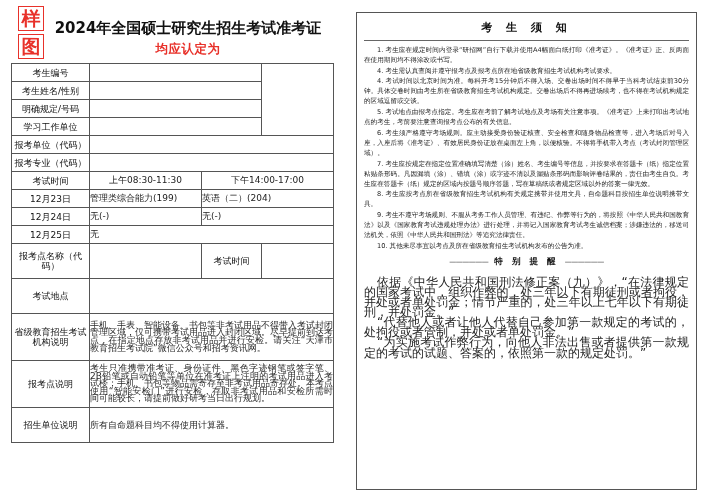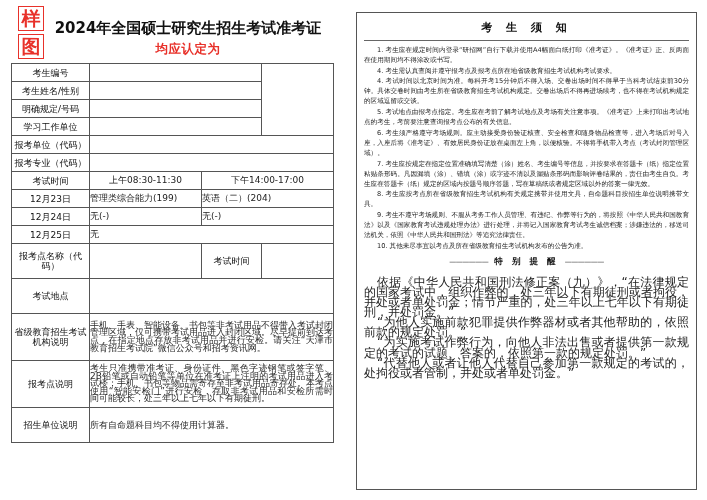--- a/index.html
+++ b/index.html
@@ -255,21 +255,21 @@
           <td class="lbl h-big">考试地点</td>
           <td class="val" colspan="3"></td>
         </tr>
 
         <tr>
           <td class="lbl two-line h-huge">省级教育招生考试机构说明</td>
           <td class="para" colspan="3">手机、手表、智能设备、书包等非考试用品不得带入考试封闭管理区域，仅可携带考试用品进入封闭区域。尽早提前到达考点，在指定地点存放非考试用品并进行安检。请关注“天津市教育招生考试院”微信公众号和招考资讯网。</td>
         </tr>
         <tr>
           <td class="lbl h-huge">报考点说明</td>
-          <td class="para" colspan="3">考生只准携带准考证、身份证件、黑色字迹钢笔或签字笔、2B铅笔或自动铅笔等单位在准考证上注明的考试用品进入考试楼；手机、书包等物品需寄存至非考试用品寄存处。本考点使用“智能安检门”进行安检，存取非考试用品和安检所需时间可能较长，处三年以上七年以下有期徒刑。</td>
+          <td class="para" colspan="3">考生只准携带准考证、身份证件、黑色字迹钢笔或签字笔、2B铅笔或自动铅笔等单位在准考证上注明的考试用品进入考试楼；手机、书包等物品需寄存至非考试用品寄存处。本考点使用“智能安检门”进行安检，存取非考试用品和安检所需时间可能较长，请提前做好研考当日出行规划。</td>
         </tr>
         <tr>
           <td class="lbl h-big">招生单位说明</td>
           <td class="para-sm" colspan="3">所有自命题科目均不得使用计算器。</td>
         </tr>
       </tbody>
     </table>
   </div>
 
   <div class="right-panel">
@@ -286,19 +286,18 @@
       <p class="notice-item">9. 考生不遵守考场规则、不服从考务工作人员管理、有违纪、作弊等行为的，将按照《中华人民共和国教育法》以及《国家教育考试违规处理办法》进行处理，并将记入国家教育考试考生诚信档案；涉嫌违法的，移送司法机关，依照《中华人民共和国刑法》等追究法律责任。</p>
       <p class="notice-item">10. 其他未尽事宜以考点及所在省级教育招生考试机构发布的公告为准。</p>
 
       <div class="divider-row">
         <span class="dash">——————</span>
         <span>特 别 提 醒</span>
         <span class="dash">——————</span>
       </div>
 
       <p class="quote-item">依据《中华人民共和国刑法修正案（九）》，“在法律规定的国家考试中，组织作弊的，处三年以下有期徒刑或者拘役，并处或者单处罚金；情节严重的，处三年以上七年以下有期徒刑，并处罚金。”</p>
-      <p class="quote-item">“为他人实施前款犯罪提供作弊器材或者其他帮助的，依照前款的规定处罚。”</p>
+      <p class="quote-item">“代替他人或者让他人代替自己参加第一款规定的考试的，处拘役或者管制，并处或者单处罚金。”</p>
       <p class="quote-item">“为实施考试作弊行为，向他人非法出售或者提供第一款规定的考试的试题、答案的，依照第一款的规定处罚。”</p>
-      <p class="quote-item">“代替他人或者让他人代替自己参加第一款规定的考试的，处拘役或者管制，并处或者单处罚金。”</p>
     </div>
   </div>
 
 </div>
 
 </body></html>

